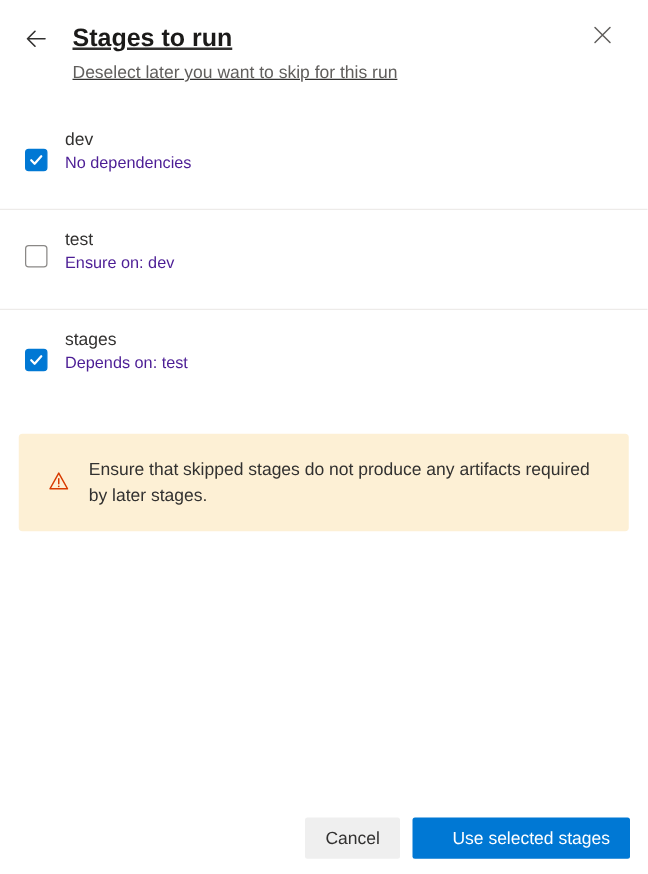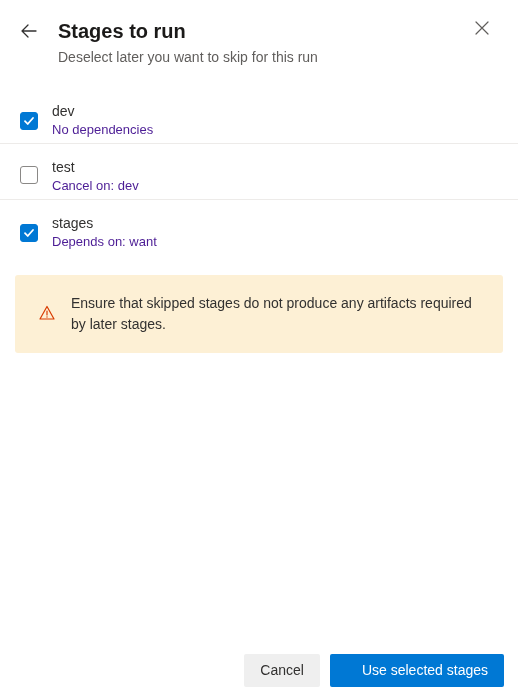--- a/index.html
+++ b/index.html
@@ -25,20 +25,21 @@
       width: 38px;
       flex: 0 0 38px;
       padding-top: 4px;
     }
     .back-btn {
       cursor: pointer;
       display: inline-flex;
     }
     .title-col {
       flex: 1 1 auto;
+      text-decoration: underline;
     }
     .title {
       font-size: 20px;
       font-weight: 600;
       color: #1b1a19;
       line-height: 1.3;
     }
     .subtitle {
       font-size: 14px;
       color: #605e5c;
@@ -52,22 +53,22 @@
     }
     .close-btn {
       cursor: pointer;
       display: inline-flex;
     }
     .stage-list {
       margin-top: 6px;
     }
     .stage-row {
       display: flex;
-      align-items: center;
-      padding: 14px 20px 4px 20px;
+      align-items: flex-end;
+      padding: 14px 20px 28px 20px;
       border-bottom: 1px solid #edebe9;
       cursor: pointer;
     }
     .stage-row:last-child {
       border-bottom: none;
     }
     .check-col {
       width: 32px;
       flex: 0 0 32px;
       padding-top: 2px;
@@ -192,35 +193,35 @@
       <div class="stage-dep">No dependencies</div>
     </div>
   </div>
 
   <div class="stage-row">
     <div class="check-col">
       <span class="checkbox unchecked"></span>
     </div>
     <div class="stage-info">
       <div class="stage-name">test</div>
-      <div class="stage-dep">Cancel on: dev</div>
+      <div class="stage-dep">Ensure on: dev</div>
     </div>
   </div>
 
   <div class="stage-row">
     <div class="check-col">
       <span class="checkbox checked">
         <svg width="12" height="12" viewBox="0 0 12 12">
           <path d="M2 6.2 L4.7 9 L10 3" stroke="#fff" stroke-width="1.8" fill="none" stroke-linecap="round" stroke-linejoin="round"></path>
         </svg>
       </span>
     </div>
     <div class="stage-info">
       <div class="stage-name">stages</div>
-      <div class="stage-dep">Depends on: want</div>
+      <div class="stage-dep">Depends on: test</div>
     </div>
   </div>
 
 </div>
 
 <div class="warning-box">
   <span class="warning-icon">
     <svg width="16" height="16" viewBox="0 0 16 16" fill="none">
       <path d="M8 1.5 L15 14 H1 Z" stroke="#d83b01" stroke-width="1.2" stroke-linejoin="round" fill="none"></path>
       <line x1="8" y1="6" x2="8" y2="10" stroke="#d83b01" stroke-width="1.2" stroke-linecap="round"></line>

